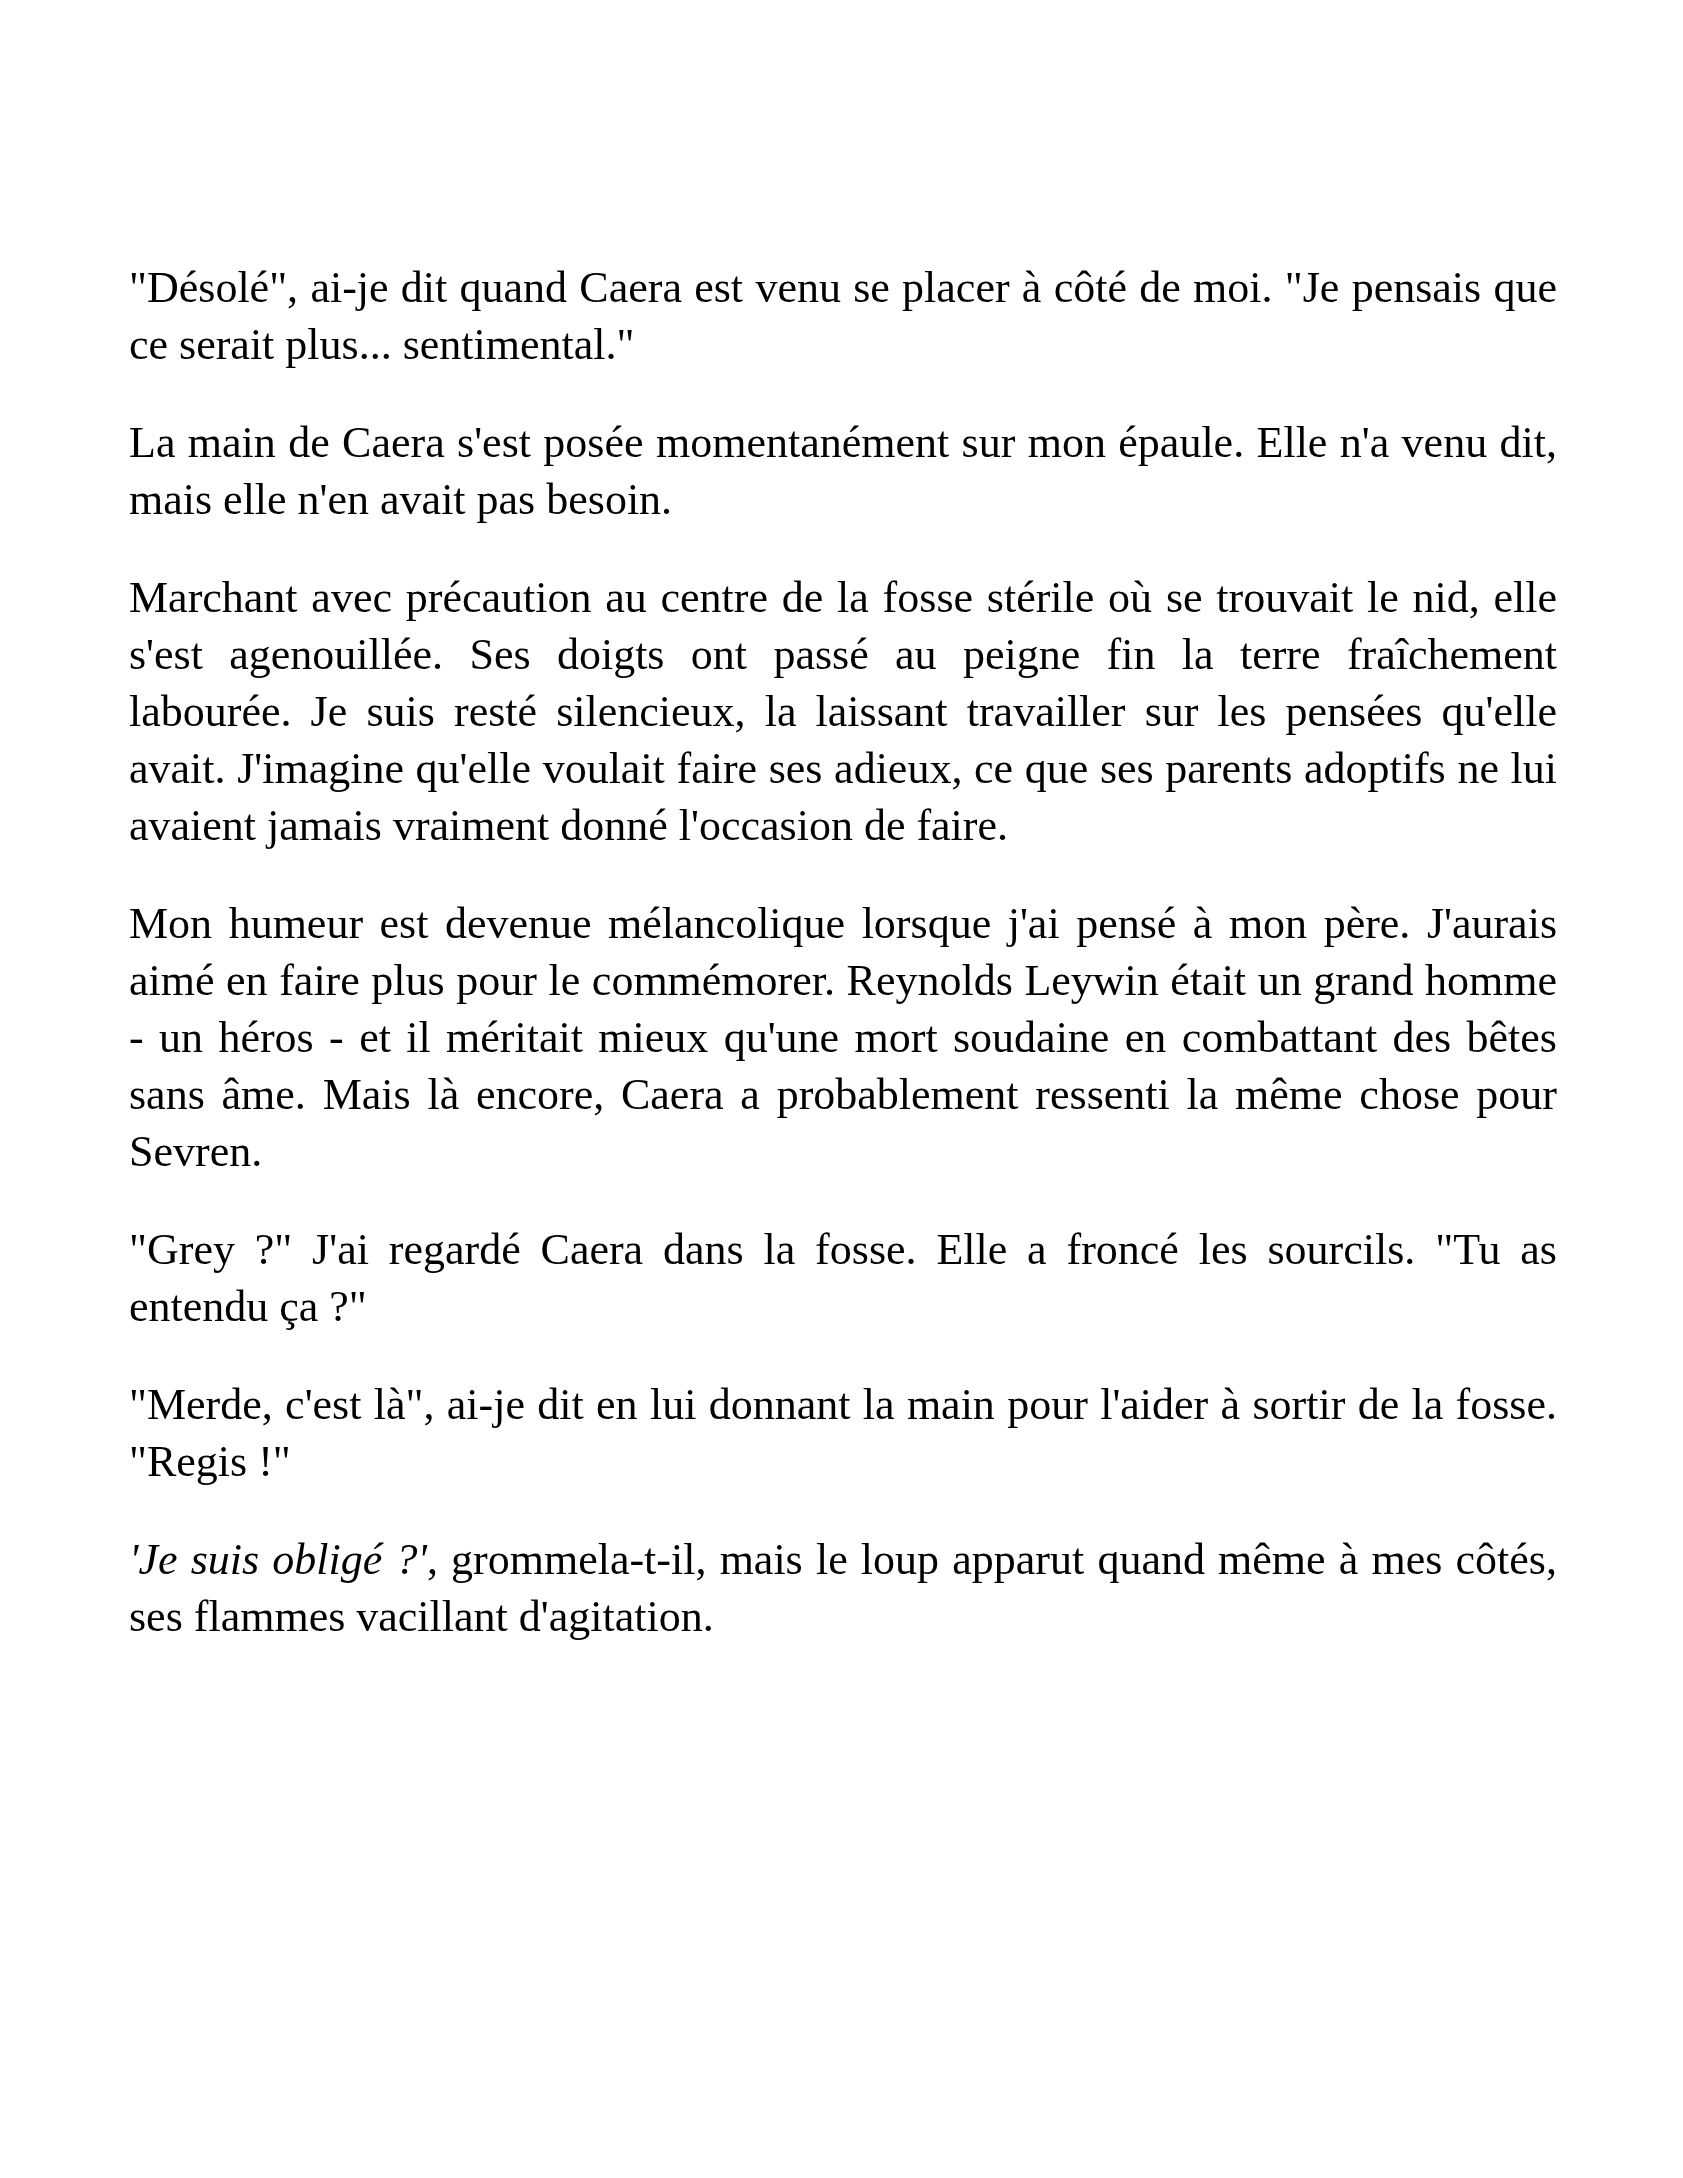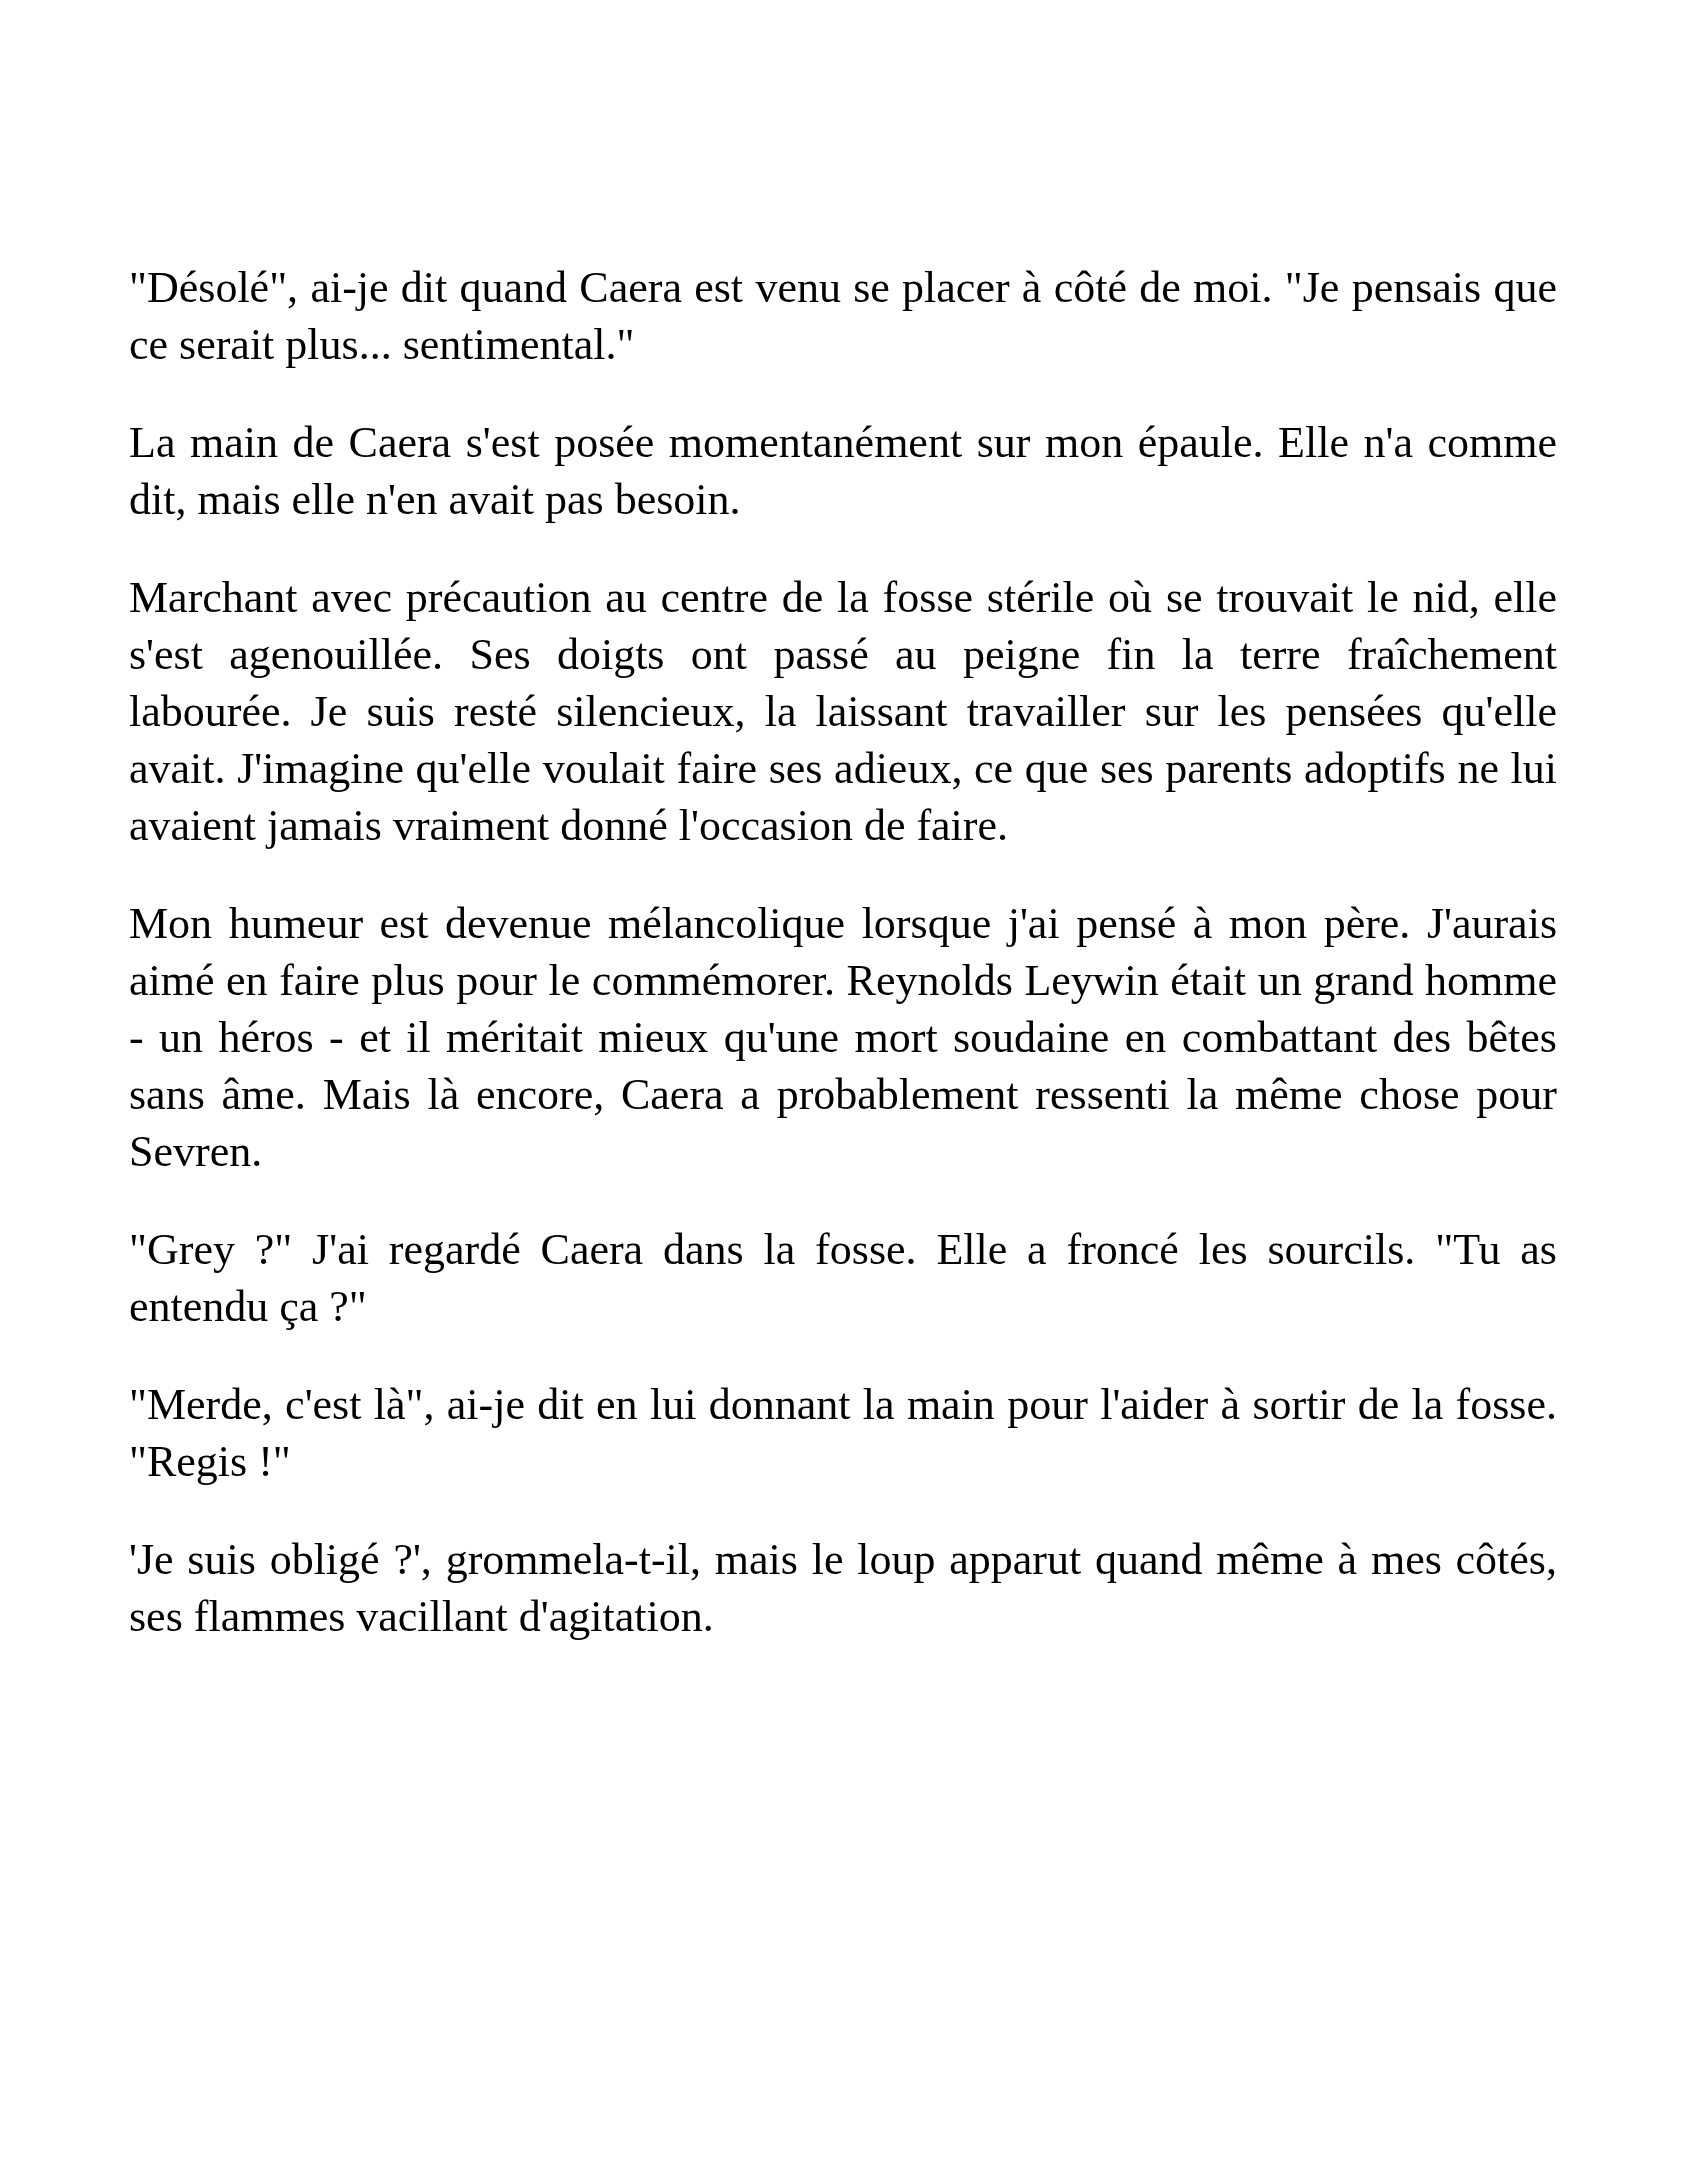--- a/index.html
+++ b/index.html
@@ -26,29 +26,30 @@
     color: #000000;
   }
   .para {
     margin: 0 0 41px 0;
     text-align: justify;
   }
   .para:last-child {
     margin-bottom: 0;
   }
   .italic {
+    font-style: italic;
   }
 </style>
 </head>
 <body>
 
 <div class="page">
   <div class="text-block">
     <p class="para">"Désolé", ai-je dit quand Caera est venu se placer à côté de moi. "Je pensais que ce serait plus... sentimental."</p>
-    <p class="para">La main de Caera s'est posée momentanément sur mon épaule. Elle n'a comme dit, mais elle n'en avait pas besoin.</p>
+    <p class="para">La main de Caera s'est posée momentanément sur mon épaule. Elle n'a venu dit, mais elle n'en avait pas besoin.</p>
     <p class="para">Marchant avec précaution au centre de la fosse stérile où se trouvait le nid, elle s'est agenouillée. Ses doigts ont passé au peigne fin la terre fraîchement labourée. Je suis resté silencieux, la laissant travailler sur les pensées qu'elle avait. J'imagine qu'elle voulait faire ses adieux, ce que ses parents adoptifs ne lui avaient jamais vraiment donné l'occasion de faire.</p>
     <p class="para">Mon humeur est devenue mélancolique lorsque j'ai pensé à mon père. J'aurais aimé en faire plus pour le commémorer. Reynolds Leywin était un grand homme - un héros - et il méritait mieux qu'une mort soudaine en combattant des bêtes sans âme. Mais là encore, Caera a probablement ressenti la même chose pour Sevren.</p>
     <p class="para">"Grey ?" J'ai regardé Caera dans la fosse. Elle a froncé les sourcils. "Tu as entendu ça ?"</p>
     <p class="para">"Merde, c'est là", ai-je dit en lui donnant la main pour l'aider à sortir de la fosse. "Regis !"</p>
     <p class="para"><span class="italic">'Je suis obligé ?'</span><span>, grommela-t-il, mais le loup apparut quand même à mes côtés, ses flammes vacillant d'agitation.</span></p>
   </div>
 </div>
 
 
 </body></html>

